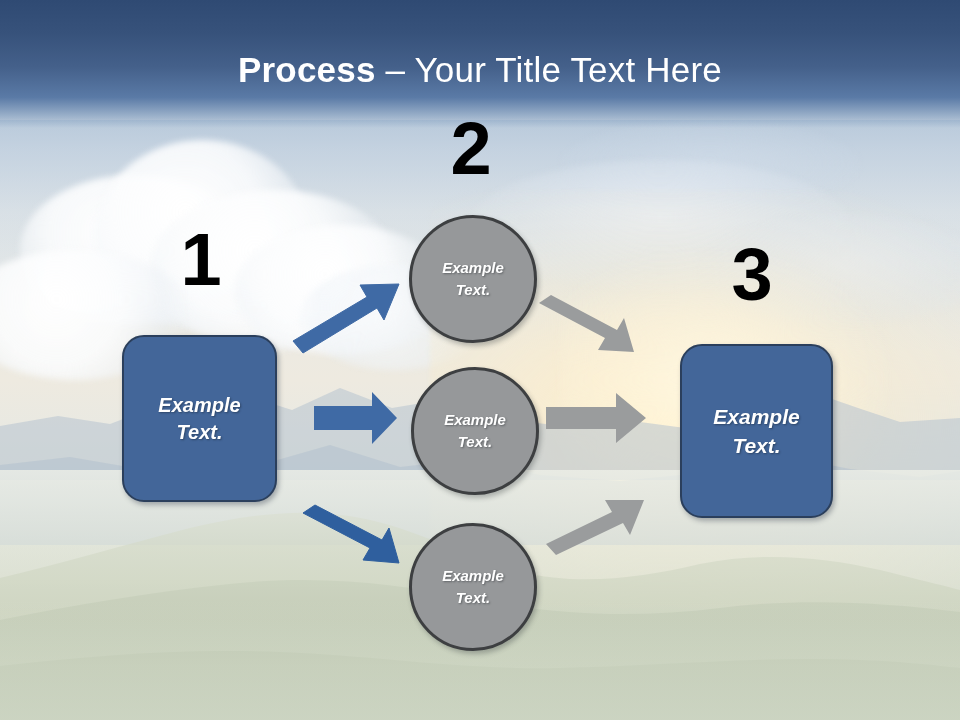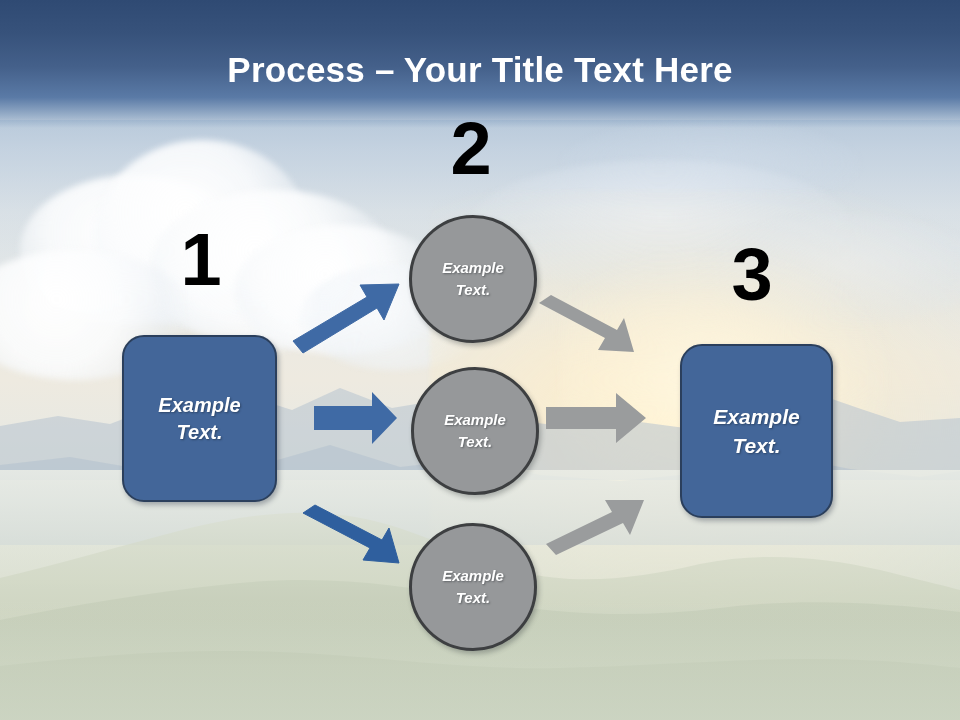--- a/index.html
+++ b/index.html
@@ -169,21 +169,21 @@
     left: 0; top: 50px;
     width: 960px;
     text-align: center;
     color: #ffffff;
     font-size: 35px;
     line-height: 40px;
     letter-spacing: 0.2px;
     white-space: nowrap;
   }
   .slide-title .t-bold { font-weight: bold; }
-  .slide-title .t-rest { font-weight: bold; margin-top: 44px; }
+  .slide-title .t-rest { font-weight: normal; margin-top: 44px; }
 
   
 
   .step-number {
     position: absolute;
     color: #000000;
     font-weight: bold;
     font-size: 74px;
     line-height: 74px;
     text-align: center;

